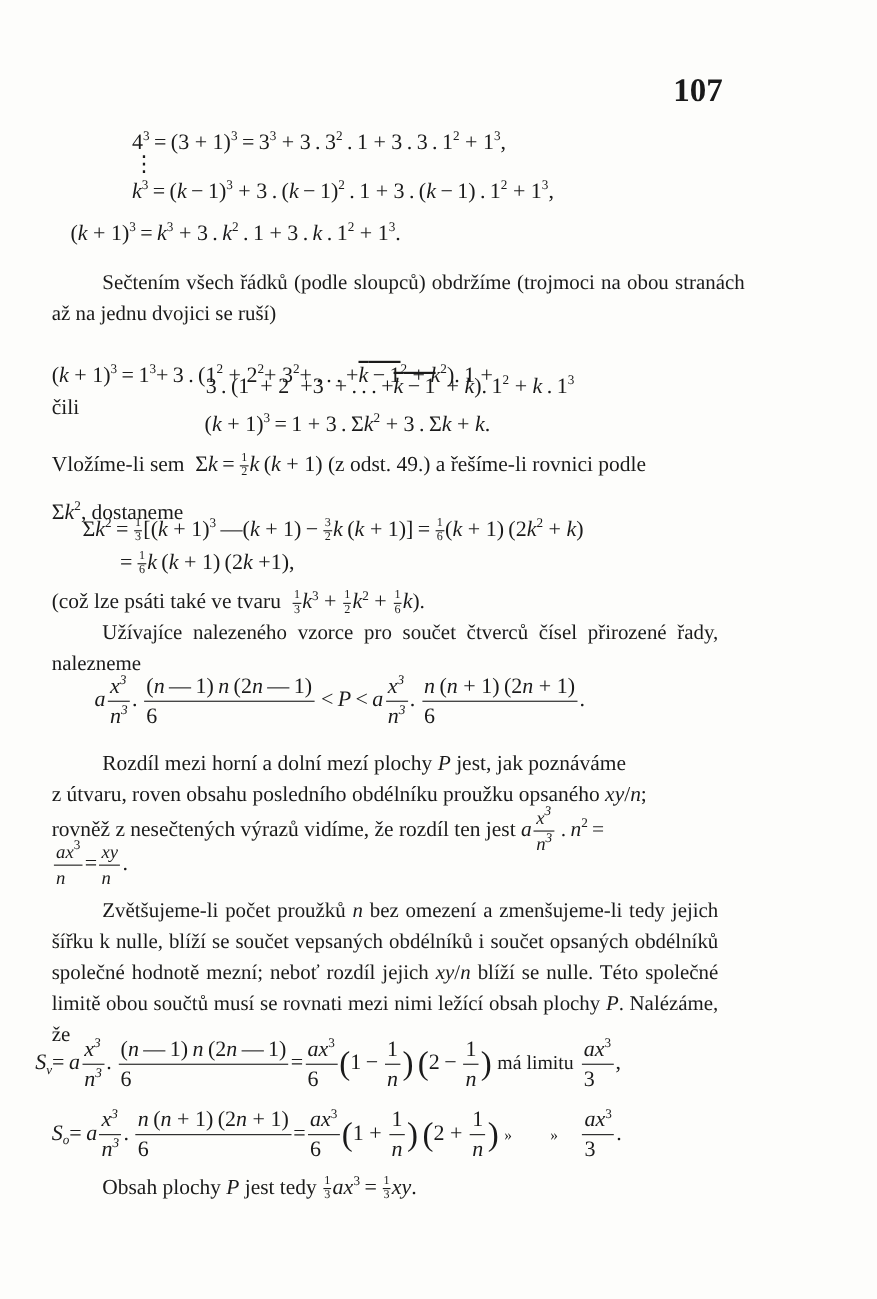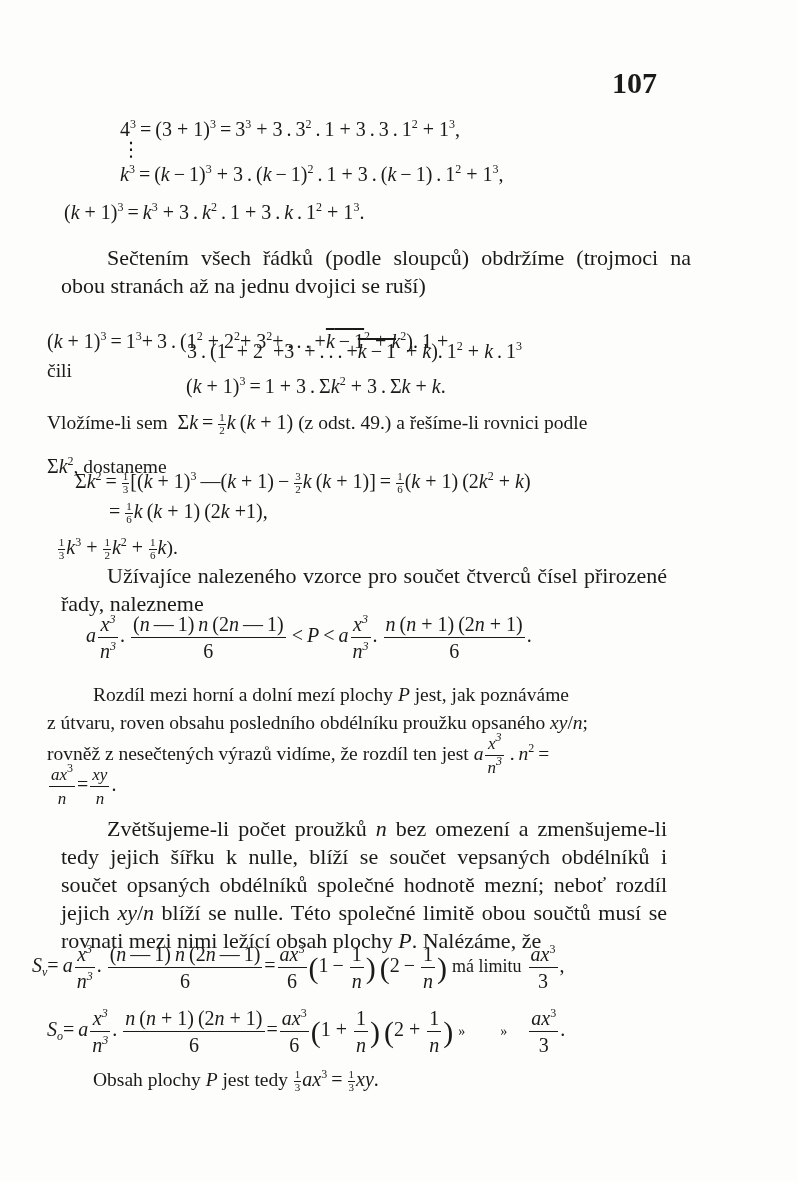--- a/index.html
+++ b/index.html
@@ -7,30 +7,30 @@
     width:797px; height:1181px; background:#fdfdfb; position:relative; overflow:hidden;
     font-family:"Liberation Serif", "DejaVu Serif", serif; color:#1a1a1a;
   }
   .abs { position:absolute; white-space:nowrap; }
   .txt { font-size:19.5px; line-height:28px; }
   .math { font-size:20px; }
   .it { font-style:italic; }
   .pageno { font-weight:bold; font-size:30px; }
   sup { font-size:12px; vertical-align:8px; line-height:0; }
   sub { font-size:12px; vertical-align:-4px; line-height:0; }
-  .frac { display:inline-block; vertical-align:middle; text-align:center; line-height:1; margin:0 2px; }
+  .frac { display:inline-block; vertical-align:middle; line-height:1; margin:0 2px; }
   .frac > span { display:block; padding:0 2px; }
   .frac .num { border-bottom:1px solid #1a1a1a; padding-bottom:3px; }
   .frac .den { padding-top:3px; }
   .sfrac { display:inline-block; vertical-align:middle; text-align:center; font-size:11px; line-height:1; margin:0 1px; }
   .sfrac > span { display:block; }
   .sfrac .num { border-bottom:1px solid #1a1a1a; padding:0 1px 1px; }
   .ov { text-decoration:overline; }
   .big { font-size:30px; vertical-align:middle; line-height:0; }
-  .para { position:absolute; left:61px; width:630px; font-size:22px; line-height:28px; text-align:justify; }
+  .para { position:absolute; left:47px; width:630px; font-size:19px; line-height:28px; text-align:justify; }
   .para .ind { display:inline-block; width:46px; }
 </style>
 </head>
 <body>
 
 <div class="abs pageno" style="left:612px; top:66px;">107</div>
 
 <div class="abs math" style="left:120px; top:118px;">
   4<sup>3</sup> = (3&nbsp;+&nbsp;1)<sup>3</sup> = 3<sup>3</sup>&nbsp;+&nbsp;3 . 3<sup>2</sup> . 1&nbsp;+&nbsp;3 . 3 . 1<sup>2</sup>&nbsp;+&nbsp;1<sup>3</sup>,
 </div>
@@ -67,21 +67,21 @@
 </div>
 
 <div class="abs math" style="left:75px; top:470px;">
   Σ<span class="it">k</span><sup>2</sup> = <span class="sfrac"><span class="num">1</span><span class="den">3</span></span>[(<span class="it">k</span>&nbsp;+&nbsp;1)<sup>3</sup> —(<span class="it">k</span>&nbsp;+&nbsp;1) − <span class="sfrac"><span class="num">3</span><span class="den">2</span></span><span class="it">k</span> (<span class="it">k</span>&nbsp;+&nbsp;1)] = <span class="sfrac"><span class="num">1</span><span class="den">6</span></span>(<span class="it">k</span>&nbsp;+&nbsp;1) (2<span class="it">k</span><sup>2</sup>&nbsp;+&nbsp;<span class="it">k</span>)
 </div>
 <div class="abs math" style="left:109px; top:500px;">
   = <span class="sfrac"><span class="num">1</span><span class="den">6</span></span><span class="it">k</span> (<span class="it">k</span>&nbsp;+&nbsp;1) (2<span class="it">k</span>&nbsp;+1),
 </div>
 
 <div class="abs txt" style="left:47px; top:533px;">
-  &nbsp;
+  <span>(což lze psáti také ve tvaru</span>&nbsp;
   <span class="math"><span class="sfrac"><span class="num">1</span><span class="den">3</span></span><span class="it">k</span><sup>3</sup>&nbsp;+&nbsp;<span class="sfrac"><span class="num">1</span><span class="den">2</span></span><span class="it">k</span><sup>2</sup>&nbsp;+&nbsp;<span class="sfrac"><span class="num">1</span><span class="den">6</span></span><span class="it">k</span></span><span>).</span>
 </div>
 
 <div class="para" style="top:562px; width:606px;">
   <span class="ind"></span><span>Užívajíce nalezeného vzorce pro součet čtverců čísel přirozené řady, nalezneme</span>
 </div>
 
 <div class="abs math" style="left:86px; top:614px;">
   <span class="it">a</span><span class="frac"><span class="num it">x<sup>3</sup></span><span class="den it">n<sup>3</sup></span></span>. <span class="frac"><span class="num">(<span class="it">n</span> — 1) <span class="it">n</span> (2<span class="it">n</span> — 1)</span><span class="den">6</span></span> &lt; <span class="it">P</span> &lt; <span class="it">a</span><span class="frac"><span class="num it">x<sup>3</sup></span><span class="den it">n<sup>3</sup></span></span>. <span class="frac"><span class="num"><span class="it">n</span> (<span class="it">n</span>&nbsp;+&nbsp;1) (2<span class="it">n</span>&nbsp;+&nbsp;1)</span><span class="den">6</span></span>.
 </div>

